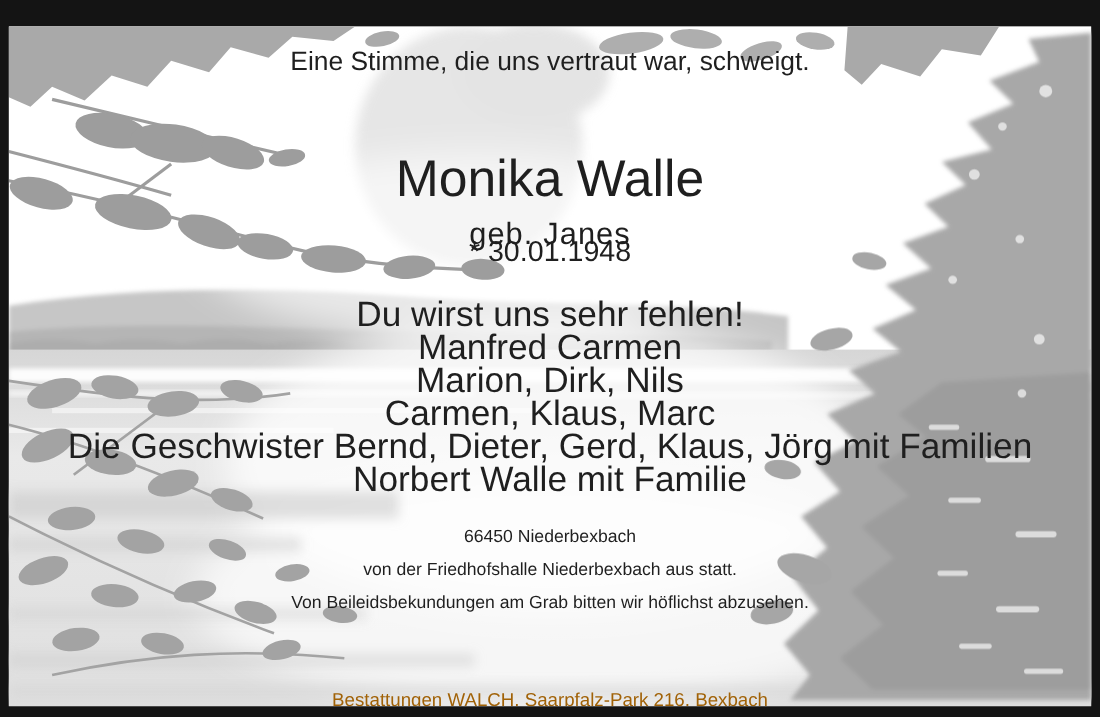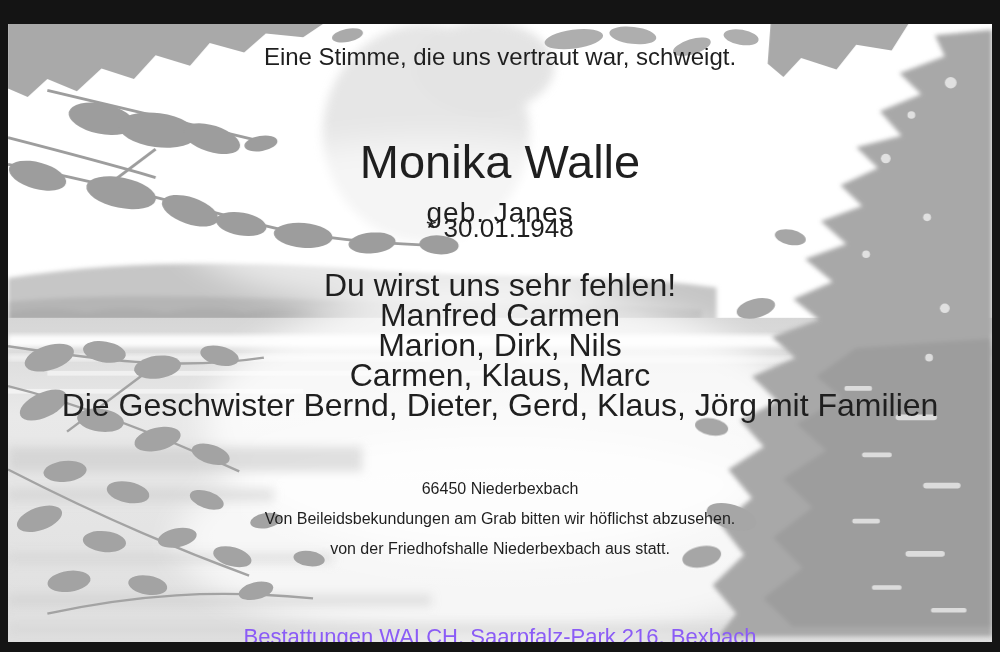--- a/index.html
+++ b/index.html
@@ -15,21 +15,21 @@
   .bg{position:absolute;inset:0;width:100%;height:100%;display:block;}
   .content{position:absolute;inset:0;color:#1f1f1f;}
   .content > div, .content > h1{position:absolute;left:0;right:0;text-align:center;margin:0;}
   .epigraph{top:19px;font-size:24px;line-height:27px;font-weight:400;}
   .name{top:108px;font-size:47px;line-height:60px;font-weight:400;letter-spacing:0;}
   .maiden{top:176px;font-size:28px;line-height:26px;letter-spacing:1px;}
   .dates{top:189px;font-size:26px;line-height:30px;}
   .dates .inner{display:inline-flex;gap:80px;}
   .family{top:246px;font-size:32px;line-height:30px;}
   .ceremony{top:450px;font-size:16px;line-height:30px;}
-  .undertaker{top:603px;font-size:22px;line-height:20px;color:#8b5cf6;text-decoration:underline;}
+  .undertaker{top:603px;font-size:17px;line-height:20px;color:#a16207;text-decoration:underline;}
 </style>
 </head>
 <body>
 
 <div class="frame">
   <div class="card">
 
     <svg class="bg" viewBox="0 0 1000 652" preserveAspectRatio="none" aria-hidden="true">
       <defs>
         <filter id="b2" x="-20%" y="-20%" width="140%" height="140%">
@@ -196,25 +196,26 @@
           <span>* 30.01.1948</span>
         </span>
       </div>
 
       <div class="family">
         <div>Du wirst uns sehr fehlen!</div>
         <div>Manfred Carmen</div>
         <div>Marion, Dirk, Nils</div>
         <div>Carmen, Klaus, Marc</div>
         <div>Die Geschwister Bernd, Dieter, Gerd, Klaus, Jörg mit Familien</div>
+        <div>Norbert Walle mit Familie</div>
       </div>
 
       <div class="ceremony">
         <div>66450 Niederbexbach</div>
+        <div>von der Friedhofshalle Niederbexbach aus statt.</div>
         <div>Von Beileidsbekundungen am Grab bitten wir höflichst abzusehen.</div>
-        <div>von der Friedhofshalle Niederbexbach aus statt.</div>
       </div>
 
       <div class="undertaker">Bestattungen WALCH, Saarpfalz-Park 216, Bexbach</div>
     </div>
 
   </div>
 </div>
 
 </body></html>

